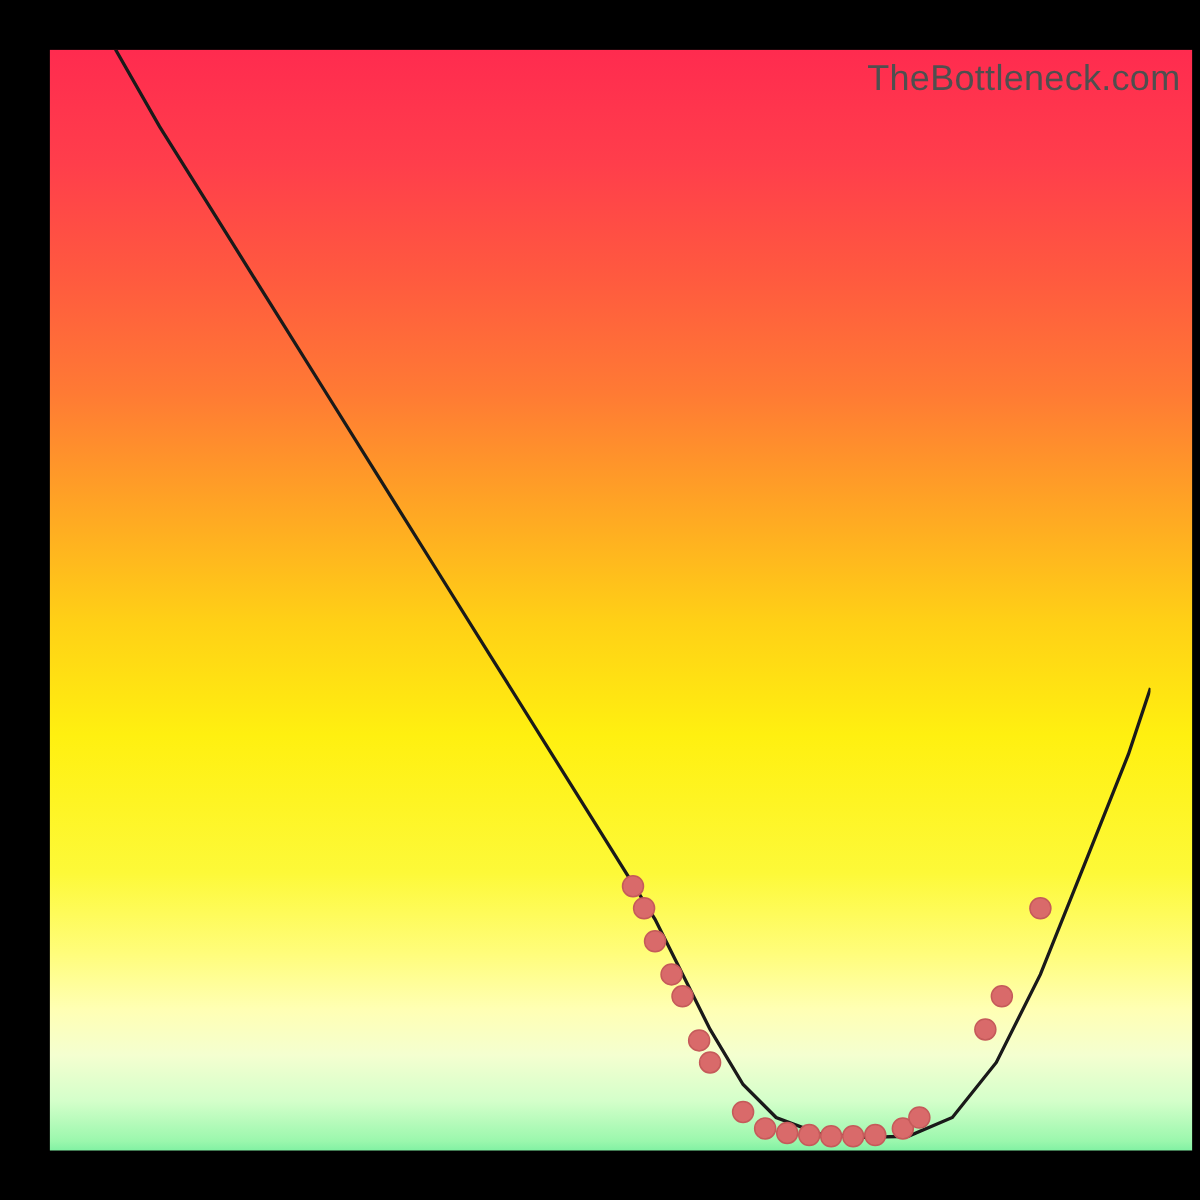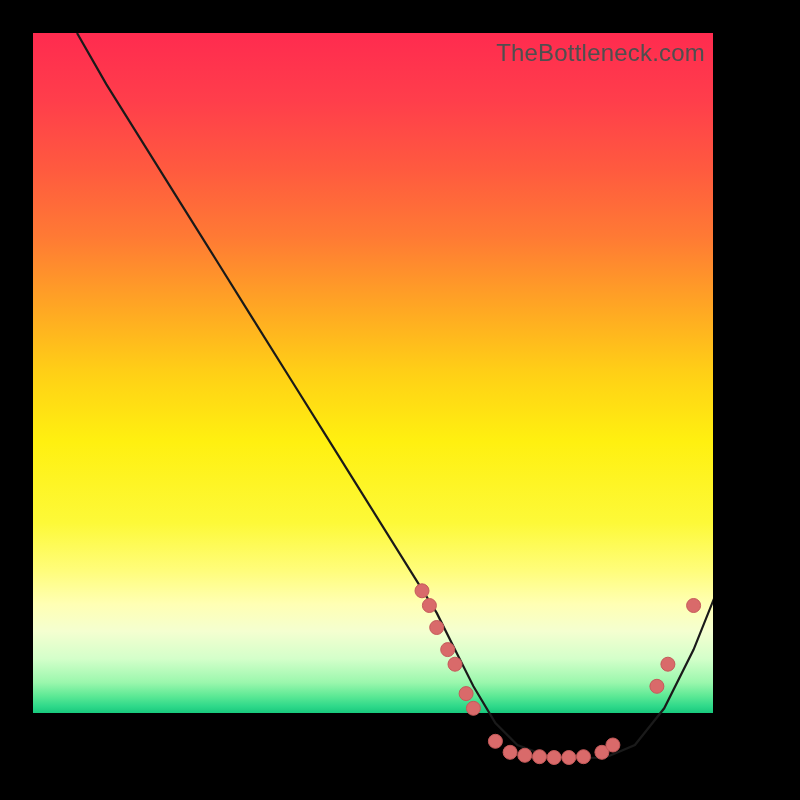--- a/index.html
+++ b/index.html
@@ -8,21 +8,21 @@
     width: 800px;
     height: 800px;
     background: #000;
     overflow: hidden;
     font-family: Arial, Helvetica, sans-serif;
   }
   .frame {
     position: absolute;
     left: 33px;
     top: 33px;
-    width: 680px;
+    width: 762px;
     height: 734px;
     overflow: hidden;
   }
   .gradient {
     position: absolute;
     left: 0; top: 0; right: 0; bottom: 0;
   }
   .watermark {
     position: absolute;
     top: 6px;

